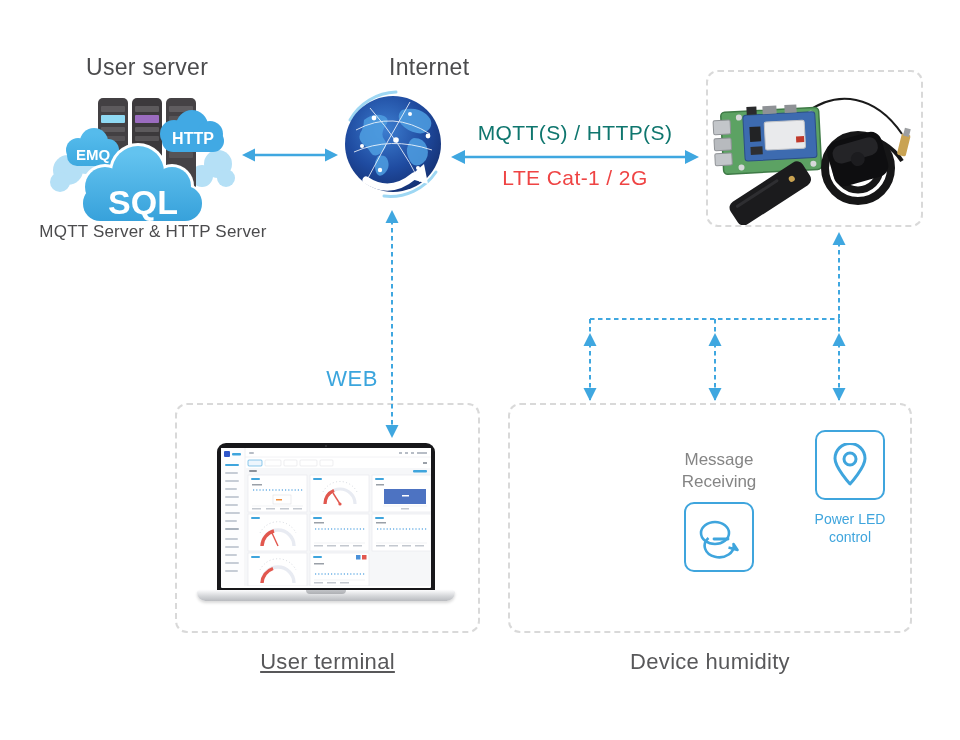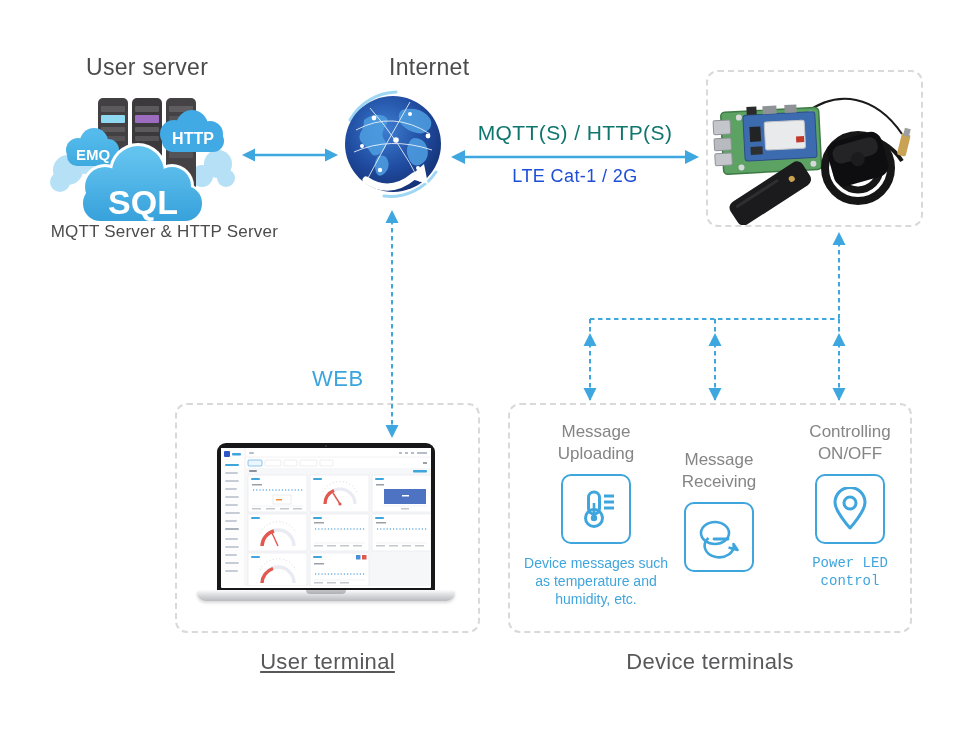--- a/index.html
+++ b/index.html
@@ -3,24 +3,24 @@
 <meta charset="utf-8">
 <style>
   html,body{margin:0;padding:0;background:#ffffff;}
   .stage{
     position:relative;width:960px;height:740px;background:#ffffff;overflow:hidden;
     font-family:"Liberation Sans","DejaVu Sans",sans-serif;
   }
   .abs{position:absolute;}
   .sec-title{font-size:23px;color:#4b4b4d;letter-spacing:.3px;}
   .caption{font-size:22px;color:#58585a;text-align:center;letter-spacing:.3px;}
-  .small-caption{font-size:17px;color:#4b4b4d;text-align:right;letter-spacing:.2px;}
+  .small-caption{font-size:17px;color:#4b4b4d;text-align:center;letter-spacing:.2px;}
   .wan-protocol{font-size:21px;color:#0f766e;text-align:center;letter-spacing:.4px;}
-  .wan-bearer{font-size:18px;color:#1d4ed8;text-align:center;letter-spacing:.4px;}
-  .web-label{font-size:22px;color:#3ba5dd;letter-spacing:.5px;}
+  .wan-bearer{font-size:21px;color:#ef4444;text-align:center;letter-spacing:.4px;}
+  .web-label{font-size:22px;color:#3ba5dd;text-align:center;letter-spacing:.5px;}
   .dashed-box{
     border:2px dashed #d9d9d9;border-radius:12px;background:#ffffff;box-sizing:border-box;
   }
   
   .dt-col{position:absolute;top:16px;text-align:center;}
   .dt-title{font-size:17px;line-height:22px;color:#858585;margin:0 auto;}
   .dt-iconcard{
     width:70px;height:70px;border:2px solid #3fa5dd;border-radius:10px;background:#fff;
     margin:9px auto 10px auto;display:flex;align-items:center;justify-content:center;box-sizing:border-box;
   }
@@ -364,61 +364,45 @@
         </div>
       </div>
       <div class="laptop-base">
         <div class="laptop-notch"></div>
       </div>
     </div>
   </div>
 
   <div class="abs dashed-box" style="left:508px;top:403px;width:404px;height:230px;">
 
-    <div class="dt-col" style="left:6px;width:160px;">
-      <div class="dt-title" style="width:110px;">Message Uploading</div>
-      <div class="dt-iconcard">
-        <svg width="44" height="44" viewBox="0 0 44 44" fill="none" stroke="#3fa5dd">
-          <rect x="14.5" y="5" width="11" height="22" rx="5.5" stroke-width="3"></rect>
-          <circle cx="20" cy="31" r="8.5" stroke-width="3"></circle>
-          <circle cx="20" cy="31" r="3.2" fill="#3fa5dd" stroke="none"></circle>
-          <line x1="20" y1="29" x2="20" y2="16" stroke-width="2.6"></line>
-          <line x1="30" y1="9" x2="40" y2="9" stroke-width="3"></line>
-          <line x1="30" y1="15" x2="40" y2="15" stroke-width="3"></line>
-          <line x1="30" y1="21" x2="40" y2="21" stroke-width="3"></line>
-        </svg>
-      </div>
-      <div class="dt-desc" style="width:158px;">Device messages such as temperature and humidity, etc.</div>
-    </div>
 
     <div class="dt-col" style="left:145px;width:128px;">
       <div class="dt-title" style="width:100px;margin-top:28px;">Message Receiving</div>
       <div class="dt-iconcard">
         <svg width="46" height="44" viewBox="0 0 46 44" fill="none" stroke="#3fa5dd">
           <ellipse cx="19" cy="18" rx="14" ry="11" stroke-width="2.6"></ellipse>
           <path d="M12.5,23 a14.5,11.5 0 1 0 25,6 l4,6 -9,-2.5" stroke-width="2.6" stroke-linejoin="round"></path>
           <line x1="18" y1="24" x2="32" y2="24" stroke-width="2.8" stroke-linecap="round"></line>
         </svg>
       </div>
     </div>
 
     <div class="dt-col" style="left:280px;width:120px;">
-      <div class="dt-title" style="width:120px;">Controlling ON/OFF</div>
       <div class="dt-iconcard">
         <svg width="44" height="44" viewBox="0 0 44 44" fill="none" stroke="#3fa5dd">
           <path d="M22,41 C22,41 7,24.5 7,15.5 A15,15 0 1 1 37,15.5 C37,24.5 22,41 22,41 Z" stroke-width="3" stroke-linejoin="round"></path>
           <circle cx="22" cy="16" r="6" stroke-width="3"></circle>
         </svg>
       </div>
-      <div class="dt-desc" style="width:110px;font-family:Liberation Mono, monospace;">Power LED control</div>
+      <div class="dt-desc" style="width:110px;">Power LED control</div>
     </div>
   </div>
 
   <div class="abs caption" style="left:175px;top:649px;width:305px;text-decoration:underline;">User terminal</div>
-  <div class="abs caption" style="left:508px;top:649px;width:404px;">Device terminals</div>
+  <div class="abs caption" style="left:508px;top:649px;width:404px;">Device humidity</div>
 
   <svg class="abs" style="left:0;top:0;pointer-events:none;" width="960" height="740" viewBox="0 0 960 740">
     <g stroke="#3fa7e0" fill="#3fa7e0">
 
       <g>
         <line x1="252" y1="155" x2="328" y2="155" stroke-width="2.6"></line>
         <polygon points="242,155 255,148.5 255,161.5" stroke="none"></polygon>
         <polygon points="338,155 325,148.5 325,161.5" stroke="none"></polygon>
       </g>
 

